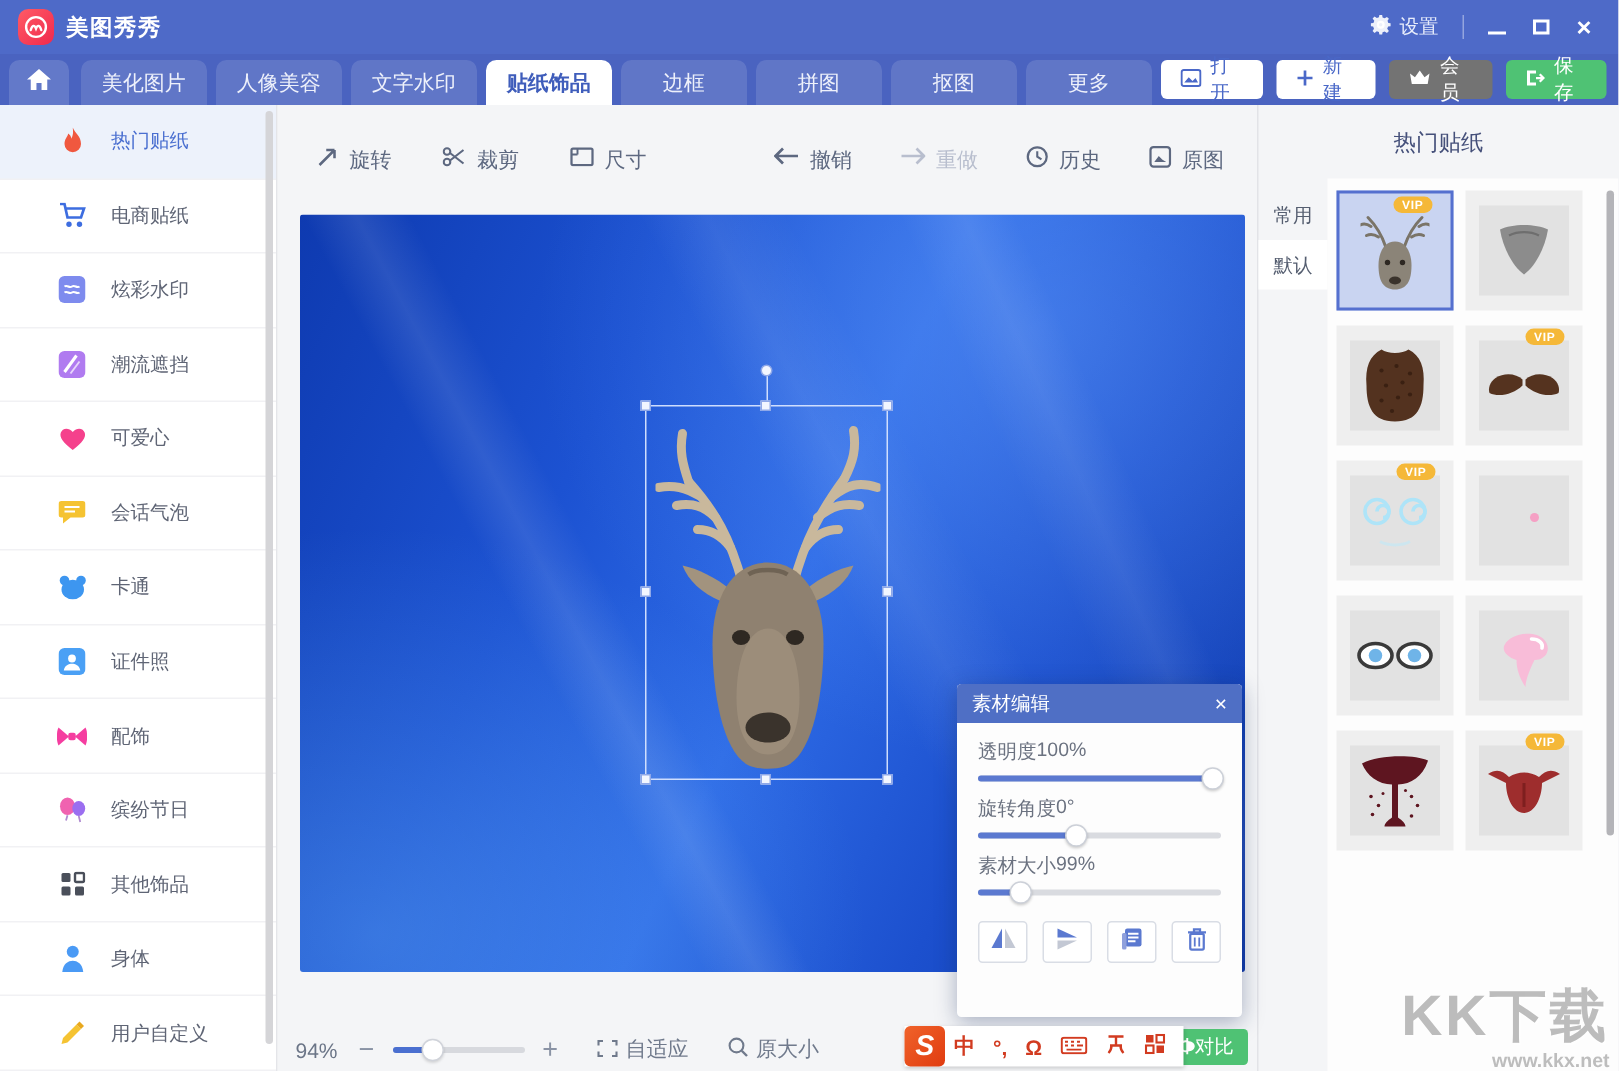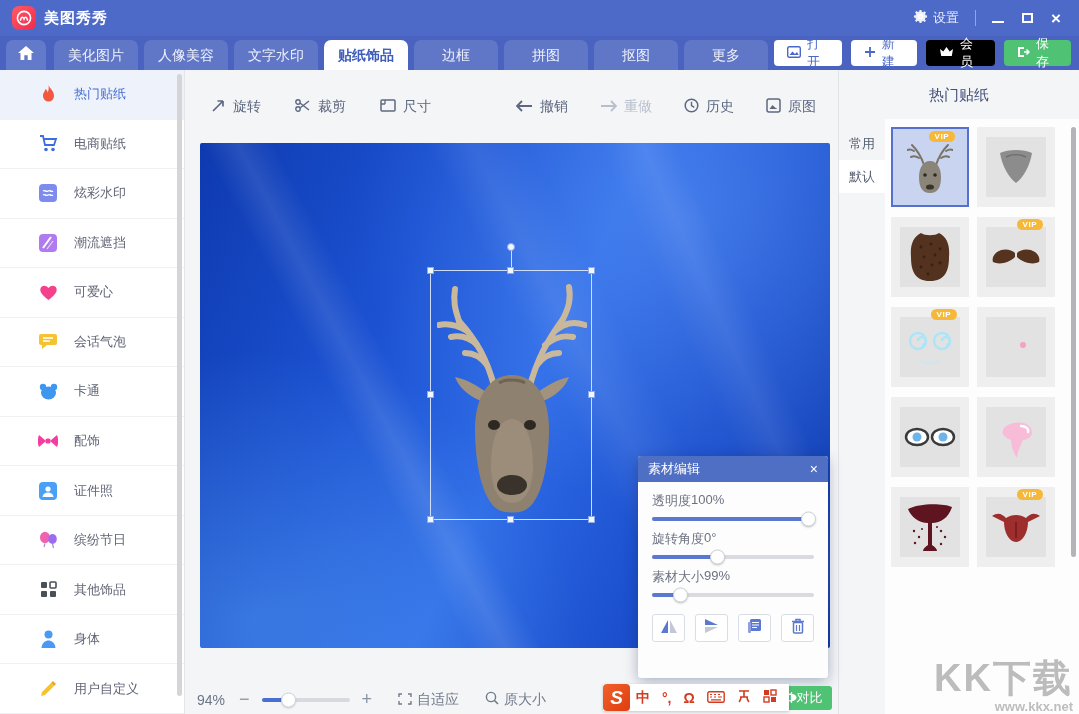--- a/index.html
+++ b/index.html
@@ -27,37 +27,37 @@
   .home-tab { width:42px; height:30px; border-radius:7px 7px 0 0; background:rgba(255,255,255,.14);
     display:flex; align-items:center; justify-content:center; margin-right:8px; cursor:pointer; }
   .nav-tab { min-width:84px; padding:0 14px; height:30px; line-height:30px; text-align:center; color:#eef1fb;
     font-size:14px; border-radius:7px 7px 0 0; background:rgba(255,255,255,.12); margin-right:6px; cursor:pointer; }
   .nav-tab.active { background:#fff; color:#3f5dbb; font-weight:bold; }
   .nav-spacer { flex:1; }
   .nav-actions { display:flex; align-items:center; gap:9px; padding-bottom:4px; }
   .act-btn { height:26px; padding:0 13px; border-radius:4px; display:flex; align-items:center; gap:6px;
     font-size:13px; cursor:pointer; }
   .act-open,.act-new { background:#fff; color:#4a68c8; }
-  .act-member { background:#000000; color:#fff; }
+  .act-member { background:#737373; color:#fff; }
   .act-save { background:#4fc274; color:#fff; }
 
   
   .body-row { flex:1; display:flex; min-height:0; }
 
   
   .sidebar { width:185px; background:#fff; border-right:1px solid #e4e5e9; display:flex; flex-direction:column; position:relative; }
   .side-item { flex:1; display:flex; align-items:center; gap:16px; padding-left:38px;
     border-bottom:1px solid #f1f1f4; font-size:13px; color:#5f6575; cursor:pointer; }
   .side-item.selected { background:#edf2fb; color:#4a6fd0; }
   .side-icon { width:20px; height:20px; display:flex; align-items:center; justify-content:center; }
   .side-scroll { position:absolute; right:2px; top:4px; bottom:18px; width:5px; background:#d5d5d8; border-radius:3px; }
 
   
   .workspace { flex:1; display:flex; flex-direction:column; background:#f4f5f7; min-width:0; }
-  .toolbar { height:73px; display:flex; align-items:center; padding:0 22px 0 26px; }
+  .toolbar { height:73px; display:flex; align-items:center; padding:0 22px 0 26px;font-family:Liberation Mono, monospace; }
   .tool { display:flex; align-items:center; gap:7px; color:#5d6880; font-size:14px; cursor:pointer; }
   .tool + .tool { margin-left:34px; }
   .tool.disabled { color:#b8bece; }
   .hist-group { margin-left:auto; display:flex; align-items:center;text-align:right; }
   .hist-group .tool + .tool { margin-left:32px; }
 
   .canvas-wrap { height:505px; padding:0 8px 0 15px; }
   .canvas { position:relative; width:630px; height:505px; border-radius:2px; overflow:hidden;
     background:
       radial-gradient(ellipse at 78% 15%, rgba(110,165,255,.38), transparent 48%),
@@ -290,37 +290,37 @@
             <svg width="19" height="17" viewBox="0 0 19 17">
               <circle cx="4" cy="4" r="3.2" fill="#3d96f0"></circle>
               <circle cx="15" cy="4" r="3.2" fill="#3d96f0"></circle>
               <ellipse cx="9.5" cy="10" rx="7.5" ry="6.5" fill="#3d96f0"></ellipse>
             </svg>
           </span>
         <span>卡通</span>
       </div>
       <div class="side-item">
         <span class="side-icon">
+            <svg width="18" height="18" viewBox="0 0 18 18">
+              <rect x="0" y="0" width="18" height="18" rx="4" fill="#4aa0f5"></rect>
+              <circle cx="9" cy="7" r="2.6" fill="#fff"></circle>
+              <path d="M3.5 15 C4 11.5 7 10.5 9 10.5 C11 10.5 14 11.5 14.5 15z" fill="#fff"></path>
+            </svg>
+          </span>
+        <span>证件照</span>
+      </div>
+      <div class="side-item">
+        <span class="side-icon">
             <svg width="20" height="14" viewBox="0 0 20 14">
               <path d="M8 7 L1 1 C-0.5 4 -0.5 10 1 13z" fill="#f53da0"></path>
               <path d="M12 7 L19 1 C20.5 4 20.5 10 19 13z" fill="#f53da0"></path>
               <rect x="7.5" y="4.5" width="5" height="5" rx="1.5" fill="#f53da0"></rect>
             </svg>
           </span>
         <span>配饰</span>
-      </div>
-      <div class="side-item">
-        <span class="side-icon">
-            <svg width="18" height="18" viewBox="0 0 18 18">
-              <rect x="0" y="0" width="18" height="18" rx="4" fill="#4aa0f5"></rect>
-              <circle cx="9" cy="7" r="2.6" fill="#fff"></circle>
-              <path d="M3.5 15 C4 11.5 7 10.5 9 10.5 C11 10.5 14 11.5 14.5 15z" fill="#fff"></path>
-            </svg>
-          </span>
-        <span>证件照</span>
       </div>
       <div class="side-item">
         <span class="side-icon">
             <svg width="19" height="19" viewBox="0 0 19 19">
               <ellipse cx="6" cy="6.5" rx="5" ry="5.8" fill="#f062b0"></ellipse>
               <ellipse cx="13.5" cy="8" rx="4.3" ry="5" fill="#9b6ef0"></ellipse>
               <path d="M6 12.5 L5 16 M13.5 13 L14.5 17" stroke="#b08ad0" stroke-width="1.2" fill="none"></path>
             </svg>
           </span>
         <span>缤纷节日</span>

